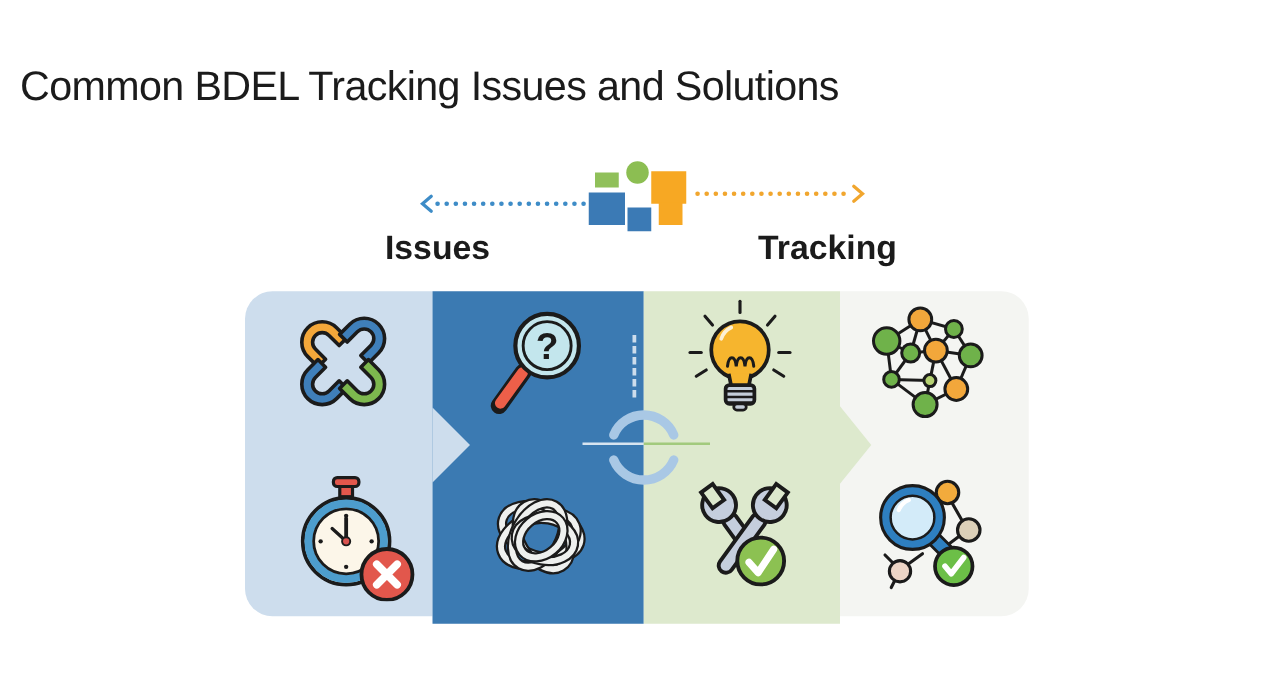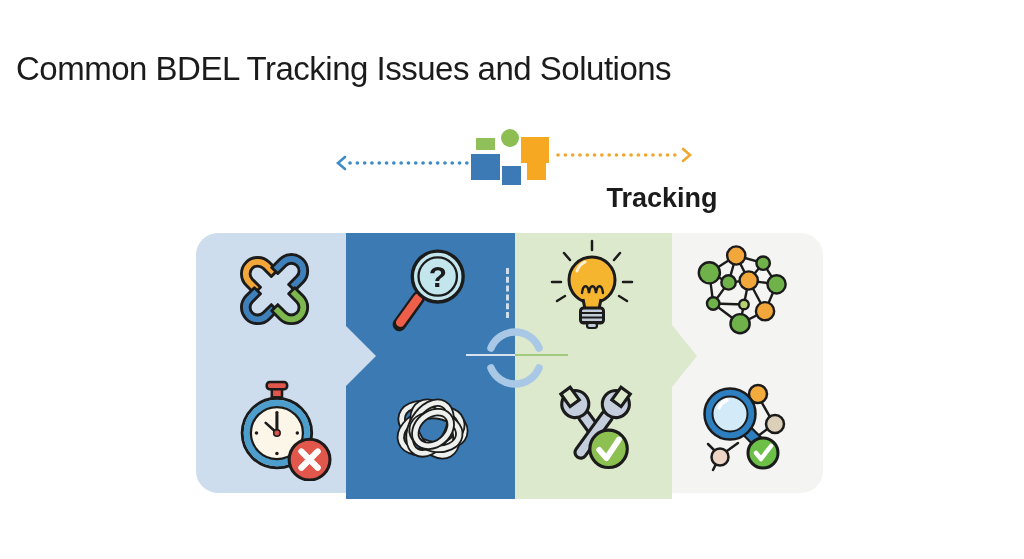--- a/index.html
+++ b/index.html
@@ -58,20 +58,21 @@
 
   <svg class="arrow" style="left:334px;top:153px" width="140" height="20" viewBox="0 0 140 20">
     <line x1="16" y1="10" x2="134" y2="10" stroke="#3e8cc7" stroke-width="3.6" stroke-linecap="round" stroke-dasharray="0.1 7.2"></line>
     <path d="M 11 4 L 4 10 L 11 16" fill="none" stroke="#3e8cc7" stroke-width="2.6" stroke-linecap="round"></path>
   </svg>
   <svg class="arrow" style="left:552px;top:145px" width="142" height="20" viewBox="0 0 142 20">
     <line x1="6" y1="10" x2="126" y2="10" stroke="#f1a62e" stroke-width="3.6" stroke-linecap="round" stroke-dasharray="0.1 7.2"></line>
     <path d="M 131 4 L 138 10 L 131 16" fill="none" stroke="#f1a62e" stroke-width="2.6" stroke-linecap="round"></path>
   </svg>
 
+  <div class="half-label label-issues">Issues</div>
   <div class="half-label label-solutions">Tracking</div>
 
   <div class="panel">
     <div class="col col1"></div>
     <div class="col col2"></div>
     <div class="col col3"></div>
     <div class="col col4"></div>
     <div class="chevron chev1"></div>
     <div class="chevron chev2"></div>
   </div>

